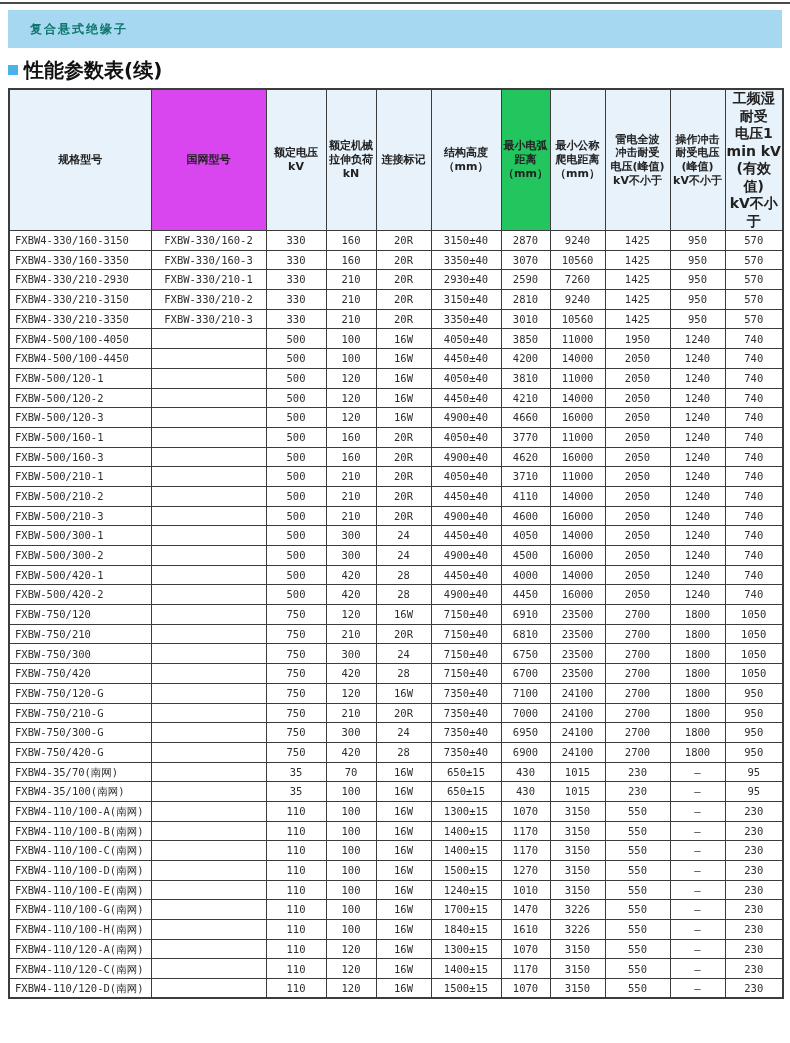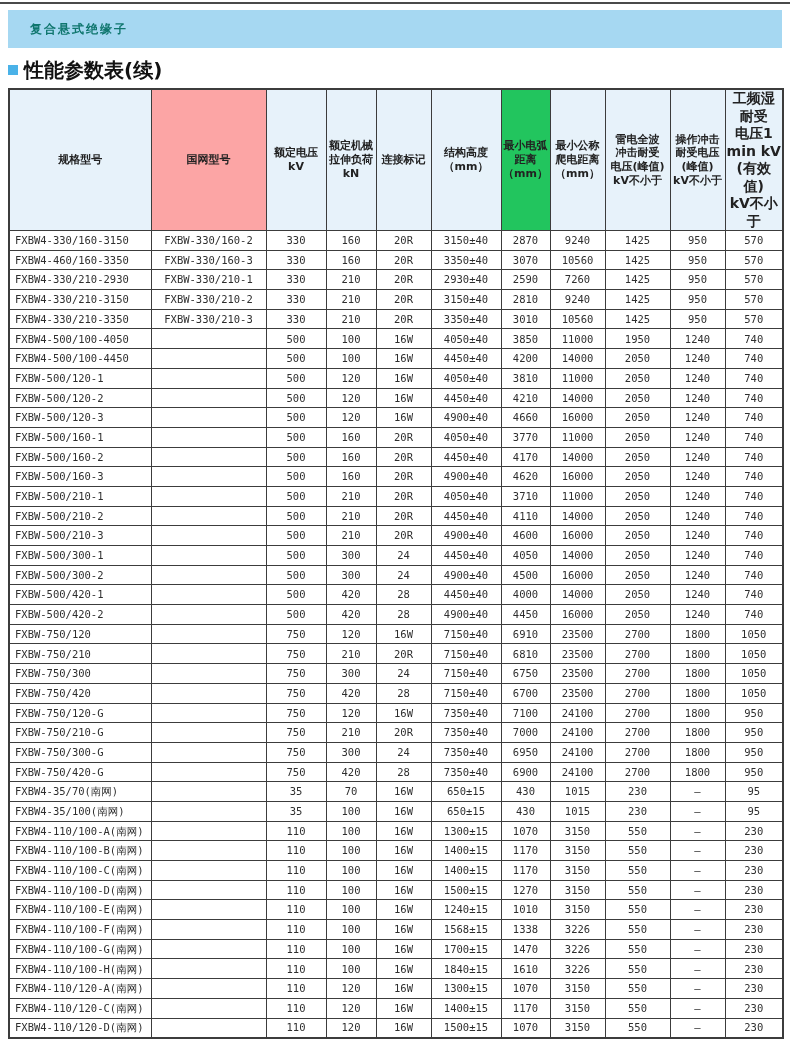--- a/index.html
+++ b/index.html
@@ -52,21 +52,21 @@
       <col style="width: 70px;">
       <col style="width: 49px;">
       <col style="width: 55px;">
       <col style="width: 65px;">
       <col style="width: 55px;">
       <col style="width: 58px;">
     </colgroup>
   <thead>
     <tr id="head-row">
         <th style="background: rgb(231, 242, 250);">规格型号</th>
-        <th style="background: #fca5a5;">国网型号</th>
+        <th style="background: #d946ef;">国网型号</th>
         <th style="background: rgb(231, 242, 250);">额定电压
 kV</th>
         <th style="background: rgb(231, 242, 250);">额定机械
 拉伸负荷
 kN</th>
         <th style="background: rgb(231, 242, 250);">连接标记</th>
         <th style="background: rgb(231, 242, 250); margin-left: 36px;">结构高度
 （mm）</th>
         <th style="background: #22c55e;">最小电弧
 距离
@@ -96,21 +96,21 @@
         <td class="c-num">160</td>
         <td class="c-num">20R</td>
         <td class="c-num">3150±40</td>
         <td class="c-num">2870</td>
         <td class="c-num">9240</td>
         <td class="c-num">1425</td>
         <td class="c-num">950</td>
         <td class="c-num">570</td>
       </tr>
       <tr>
-        <td class="c-model">FXBW4-460/160-3350</td>
+        <td class="c-model">FXBW4-330/160-3350</td>
         <td class="c-num">FXBW-330/160-3</td>
         <td class="c-num">330</td>
         <td class="c-num">160</td>
         <td class="c-num">20R</td>
         <td class="c-num">3350±40</td>
         <td class="c-num">3070</td>
         <td class="c-num">10560</td>
         <td class="c-num">1425</td>
         <td class="c-num">950</td>
         <td class="c-num">570</td>
@@ -221,33 +221,20 @@
       </tr>
       <tr>
         <td class="c-model">FXBW-500/160-1</td>
         <td class="c-num"></td>
         <td class="c-num">500</td>
         <td class="c-num">160</td>
         <td class="c-num">20R</td>
         <td class="c-num">4050±40</td>
         <td class="c-num">3770</td>
         <td class="c-num">11000</td>
-        <td class="c-num">2050</td>
-        <td class="c-num">1240</td>
-        <td class="c-num">740</td>
-      </tr>
-      <tr>
-        <td class="c-model">FXBW-500/160-2</td>
-        <td class="c-num"></td>
-        <td class="c-num">500</td>
-        <td class="c-num">160</td>
-        <td class="c-num">20R</td>
-        <td class="c-num">4450±40</td>
-        <td class="c-num">4170</td>
-        <td class="c-num">14000</td>
         <td class="c-num">2050</td>
         <td class="c-num">1240</td>
         <td class="c-num">740</td>
       </tr>
       <tr>
         <td class="c-model">FXBW-500/160-3</td>
         <td class="c-num"></td>
         <td class="c-num">500</td>
         <td class="c-num">160</td>
         <td class="c-num">20R</td>
@@ -538,33 +525,20 @@
         <td class="c-num">100</td>
         <td class="c-num">16W</td>
         <td class="c-num">1240±15</td>
         <td class="c-num">1010</td>
         <td class="c-num">3150</td>
         <td class="c-num">550</td>
         <td class="c-num">—</td>
         <td class="c-num">230</td>
       </tr>
       <tr>
-        <td class="c-model">FXBW4-110/100-F(南网)</td>
-        <td class="c-num"></td>
-        <td class="c-num">110</td>
-        <td class="c-num">100</td>
-        <td class="c-num">16W</td>
-        <td class="c-num">1568±15</td>
-        <td class="c-num">1338</td>
-        <td class="c-num">3226</td>
-        <td class="c-num">550</td>
-        <td class="c-num">—</td>
-        <td class="c-num">230</td>
-      </tr>
-      <tr>
         <td class="c-model">FXBW4-110/100-G(南网)</td>
         <td class="c-num"></td>
         <td class="c-num">110</td>
         <td class="c-num">100</td>
         <td class="c-num">16W</td>
         <td class="c-num">1700±15</td>
         <td class="c-num">1470</td>
         <td class="c-num">3226</td>
         <td class="c-num">550</td>
         <td class="c-num">—</td>

